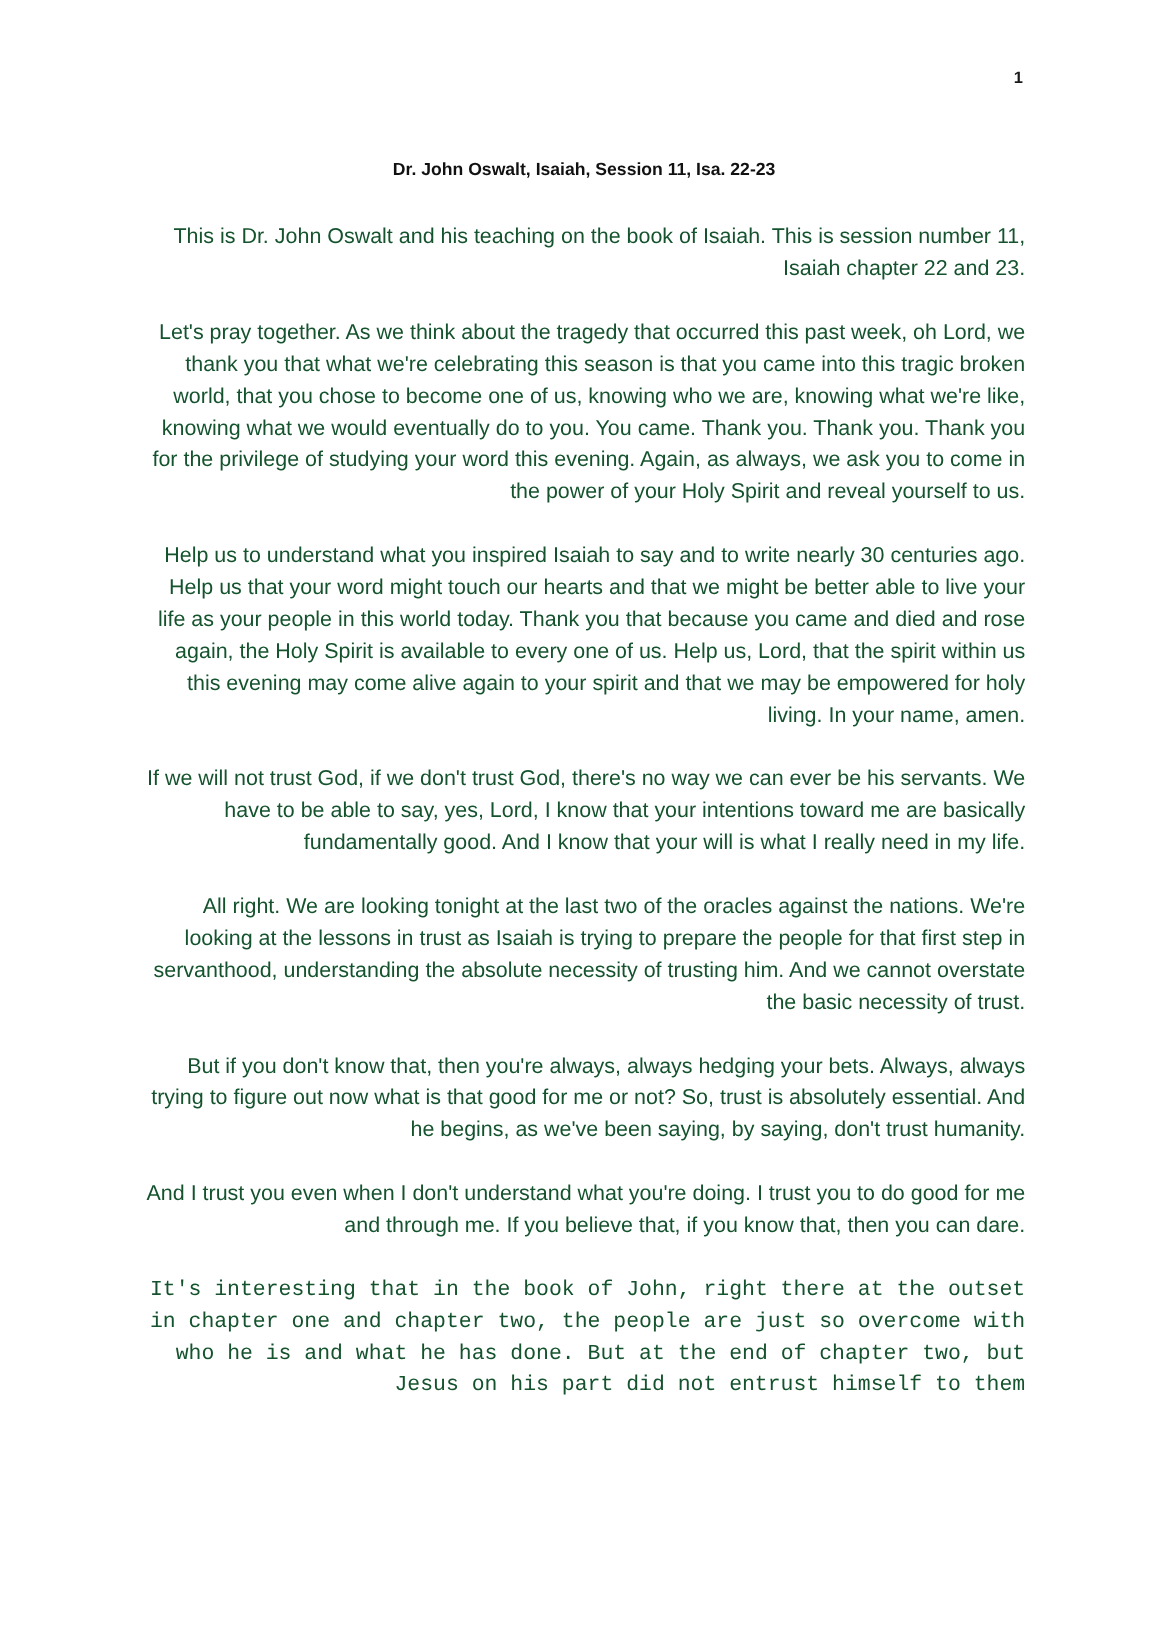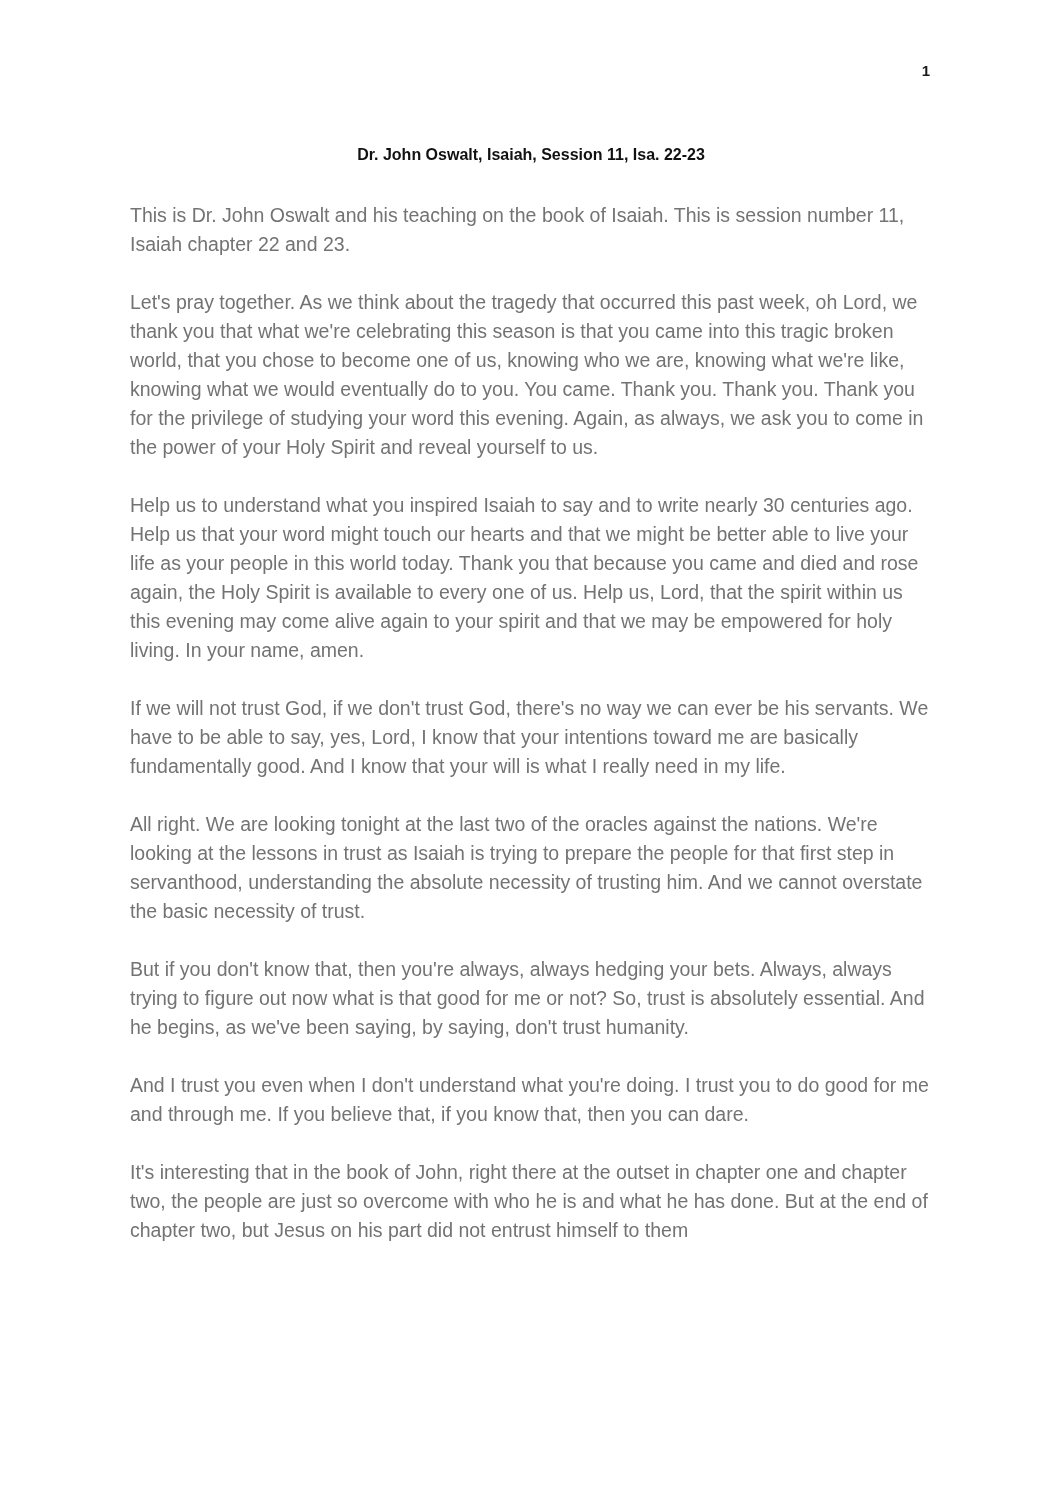--- a/index.html
+++ b/index.html
@@ -36,25 +36,26 @@
     font-weight: bold;
     font-size: 16px;
     line-height: 37px;
     margin-bottom: 28px;
     color: #111111;
   }
   .body-text p {
     font-size: 19.5px;
     line-height: 29px;
     margin: 0 0 29px 0;
-    text-align: left;
-    color: #737373;
+    text-align: right;
+    color: #14532d;
   }
   .body-text p:last-child {
     margin-bottom: 0;
+    font-family: Liberation Mono, monospace;
   }
 </style>
 </head>
 <body>
 
 <div class="page">
   <div class="page-number">1</div>
 
   <div class="content">
     <div class="title-block">

